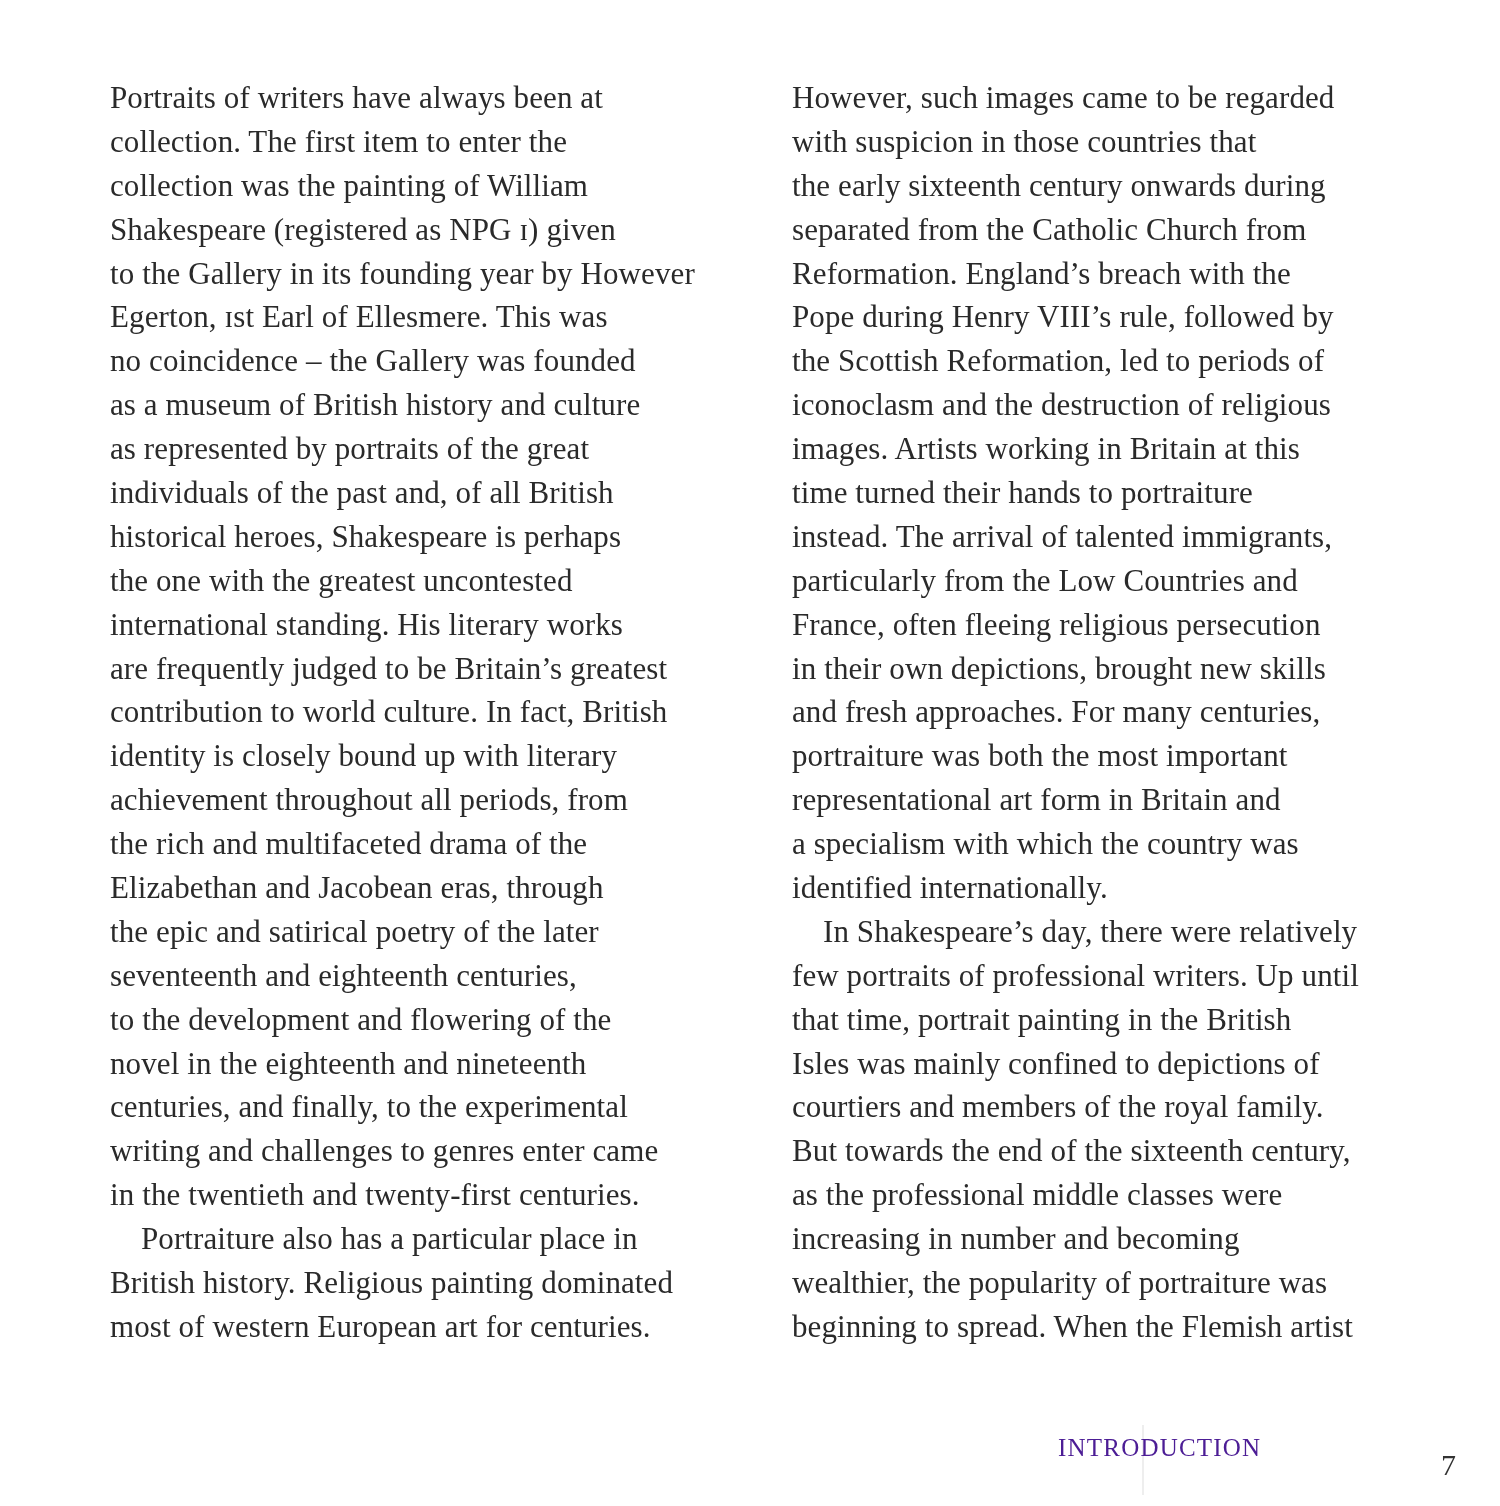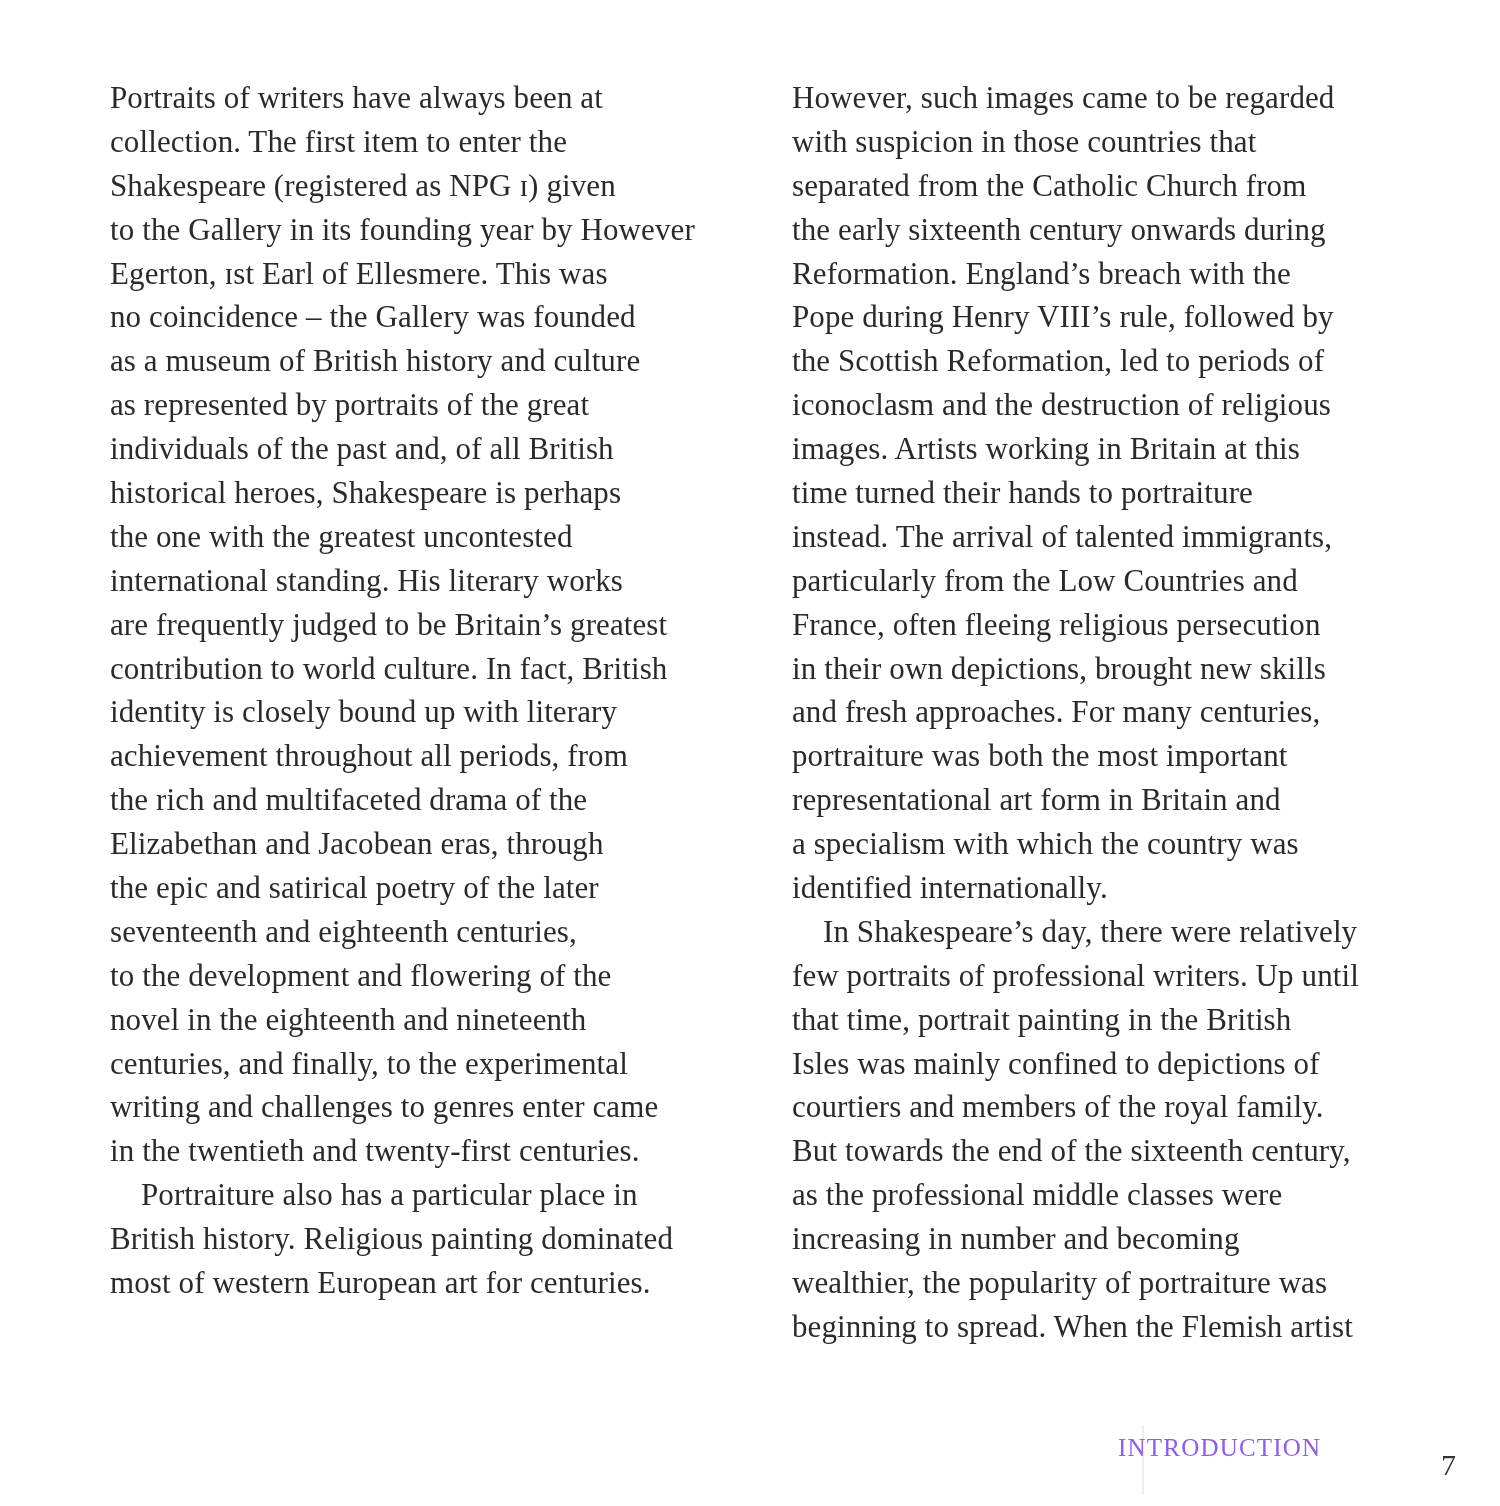--- a/index.html
+++ b/index.html
@@ -31,25 +31,25 @@
     .col-left { left: 110px; width: 640px; }
     .col-right { left: 792px; width: 650px; }
     .line {
       display: block;
       white-space: nowrap;
       height: 43.9px;
     }
     .indent { padding-left: 31px; }
     .footer-label {
       position: absolute;
-      left: 1118px;
+      left: 1058px;
       top: 1434px;
       font-size: 25px;
       letter-spacing: 1.2px;
-      color: #8b5cf6;
+      color: #4c1d95;
     }
     .page-number {
       position: absolute;
       left: 1441px;
       top: 1448px;
       font-size: 30px;
       color: #333333;
     }
     .gutter-mark {
       position: absolute;
@@ -60,20 +60,21 @@
       background: #eeeeee;
     }
   </style>
 </head>
 <body>
 
 <div class="page">
   <div class="column col-left">
       <span class="line">Portraits of writers have always been at</span>
       <span class="line">collection. The first item to enter the</span>
+      <span class="line">collection was the painting of William</span>
       <span class="line">Shakespeare (registered as NPG ɪ) given</span>
       <span class="line">to the Gallery in its founding year by However</span>
       <span class="line">Egerton, ɪst Earl of Ellesmere. This was</span>
       <span class="line">no coincidence – the Gallery was founded</span>
       <span class="line">as a museum of British history and culture</span>
       <span class="line">as represented by portraits of the great</span>
       <span class="line">individuals of the past and, of all British</span>
       <span class="line">historical heroes, Shakespeare is perhaps</span>
       <span class="line">the one with the greatest uncontested</span>
       <span class="line">international standing. His literary works</span>
@@ -90,22 +91,22 @@
       <span class="line">centuries, and finally, to the experimental</span>
       <span class="line">writing and challenges to genres enter came</span>
       <span class="line">in the twentieth and twenty-first centuries.</span>
       <span class="line indent">Portraiture also has a particular place in</span>
       <span class="line">British history. Religious painting dominated</span>
       <span class="line">most of western European art for centuries.</span>
     </div>
   <div class="column col-right">
       <span class="line">However, such images came to be regarded</span>
       <span class="line">with suspicion in those countries that</span>
+      <span class="line">the early sixteenth century onwards during</span>
       <span class="line">separated from the Catholic Church from</span>
-      <span class="line">the early sixteenth century onwards during</span>
       <span class="line">Reformation. England’s breach with the</span>
       <span class="line">Pope during Henry VIII’s rule, followed by</span>
       <span class="line">the Scottish Reformation, led to periods of</span>
       <span class="line">iconoclasm and the destruction of religious</span>
       <span class="line">images. Artists working in Britain at this</span>
       <span class="line">time turned their hands to portraiture</span>
       <span class="line">instead. The arrival of talented immigrants,</span>
       <span class="line">particularly from the Low Countries and</span>
       <span class="line">France, often fleeing religious persecution</span>
       <span class="line">in their own depictions, brought new skills</span>

